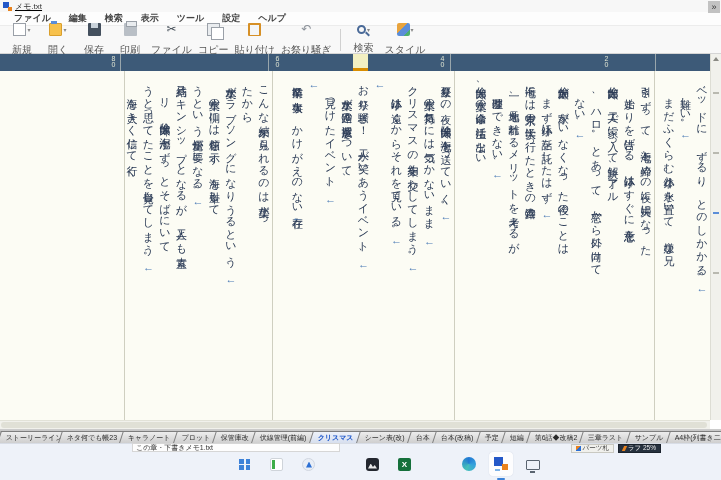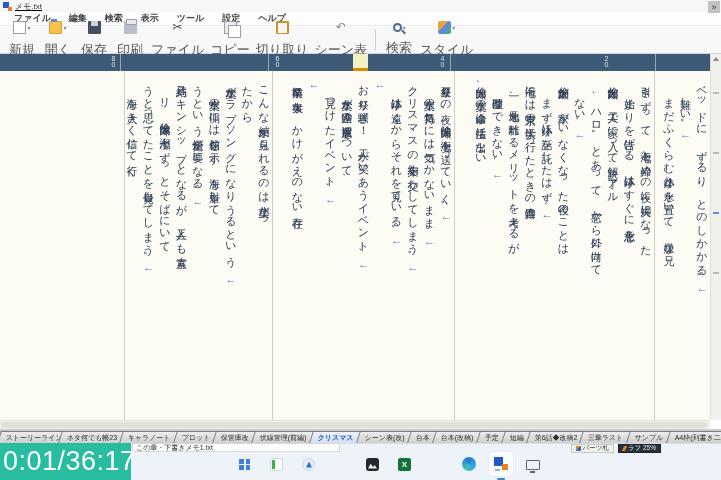--- a/index.html
+++ b/index.html
@@ -15,21 +15,21 @@
   .title-text { font-size:8px; color:#333; }
 
   
   .menubar { position:absolute; left:0; top:12px; width:721px; height:14px; background:#fdfdfd; border-bottom:1px solid #ececec; display:flex; align-items:center; padding-left:6px; gap:2px; }
   .menu-item { font-size:9px; color:#444; padding:1px 8px; cursor:default;font-weight:bold; }
 
   
   .toolbar { position:absolute; left:0; top:26px; width:721px; height:28px; background:#f8f8f8; border-bottom:1px solid #d5d5d5; display:flex; align-items:center; padding-left:4px; }
   .tb-btn { display:flex; flex-direction:column; align-items:center; justify-content:center; min-width:36px; height:26px; padding:0 3px; }
   .tb-btn .icon-row { display:flex; align-items:center; gap:1px; height:13px; }
-  .tb-btn .lbl { font-size:13px; color:#555; margin-top:7px; white-space:nowrap; }
+  .tb-btn .lbl { font-size:10px; color:#555; margin-top:7px; white-space:nowrap; }
   .tb-btn .drop { font-size:6px; color:#888; }
   .tb-sep { width:1px; height:22px; background:#d0d0d0; margin:0 5px; }
   .ti { width:13px; height:13px; position:relative; }
   .ti-new { background:#fff; border:1px solid #9aa0a8; }
   .ti-open { background:#f7c14c; border:1px solid #d99f2d; border-radius:1px; }
   .ti-open::before { content:""; position:absolute; left:1px; top:-3px; width:6px; height:3px; background:#5b8dd8; }
   .ti-save { background:#44505e; border-radius:1px; }
   .ti-save::before { content:""; position:absolute; left:3px; top:0; width:7px; height:5px; background:#c9d2da; }
   .ti-print { background:#b9bfc6; border-radius:1px; }
   .ti-print::before { content:""; position:absolute; left:2px; top:-2px; width:9px; height:4px; background:#e9ecef; border:1px solid #9aa0a8; }
@@ -165,27 +165,27 @@
       <div class="tb-btn">
         <div class="icon-row">
           <div class="ti ti-copy"></div>
         </div>
         <div class="lbl">コピー</div>
       </div>
       <div class="tb-btn">
         <div class="icon-row">
           <div class="ti ti-paste"></div>
         </div>
-        <div class="lbl">切り取り</div>
+        <div class="lbl">貼り付け</div>
       </div>
       <div class="tb-btn">
         <div class="icon-row">
           <div class="ti ti-undo">↶</div>
         </div>
-        <div class="lbl">シーン表</div>
+        <div class="lbl">お祭り騒ぎ</div>
       </div>
       <div class="tb-sep"></div>
       <div class="tb-btn">
         <div class="icon-row">
           <div class="ti ti-search"></div>
           <span class="drop">▾</span>
         </div>
         <div class="lbl">検索</div>
       </div>
       <div class="tb-btn">
@@ -362,15 +362,14 @@
       <div class="chip">
         <span class="mini"></span>
         <span>パーツ札</span>
       </div>
       <div class="chip dark">
         <span class="mini"></span>
         <span>ラフ 25%</span>
       </div>
     </div>
   <div class="tip">この章・下書きメモ1.txt</div>
-  <div class="timer" style="background: rgb(40, 189, 161);">0:01/36:17</div>
 
 </div>
 
 </body></html>

